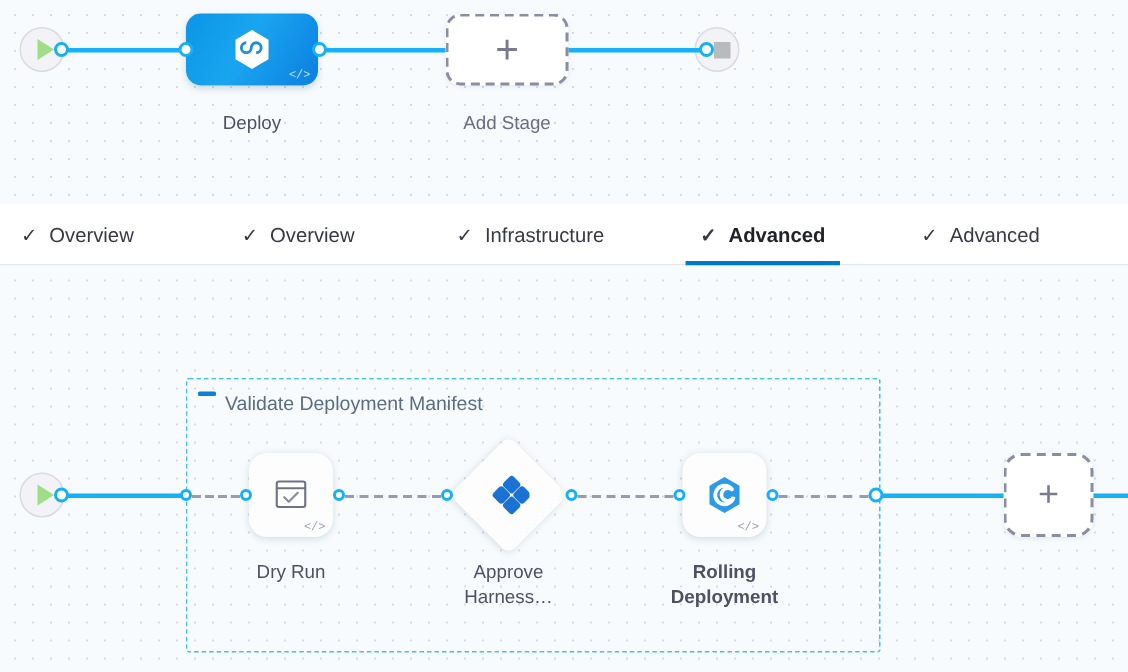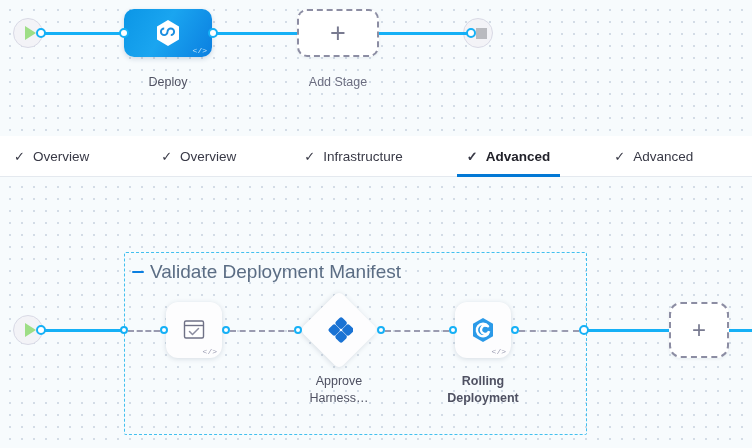--- a/index.html
+++ b/index.html
@@ -124,22 +124,22 @@
   #group-box {
     position: absolute;
     left: 124px; top: 252px;
     width: 463px; height: 183px;
     border: 1.5px dashed #42c0ef;
     border-radius: 2px;
     background: transparent;
   }
   #group-header {
     position: absolute; left: 132px; top: 261px;
-    display: flex; align-items: center; gap: 6px;
-    font-size: 19px; color: #5b6d84;
+    display: flex; gap: 6px;
+    font-size: 13px; color: #5b6d84;
   }
   .collapse-dash { width: 12px; height: 2.5px; background: #0b7fe0; border-radius: 1px; }
 
   
   .step-card {
     width: 56px; height: 56px; border-radius: 12px;
     background: #fdfdfe;
     box-shadow: 0 1px 5px rgba(45,65,95,.16);
     display: flex; align-items: center; justify-content: center;
   }
@@ -237,20 +237,21 @@
     <div class="port small" style="left:160px; top:149px;"></div>
 
     <div class="node step-card" style="left:166px; top:125px;">
       <svg width="26" height="26" viewBox="0 0 26 26">
         <rect x="3.5" y="4" width="19" height="17" rx="1.5" fill="#ffffff" stroke="#6f7186" stroke-width="1.4"></rect>
         <line x1="3.5" y1="8.5" x2="22.5" y2="8.5" stroke="#6f7186" stroke-width="1.4"></line>
         <polyline points="8.5,14.5 11.5,17.5 17.5,11.5" fill="none" stroke="#8b8da0" stroke-width="1.5" stroke-linecap="round" stroke-linejoin="round"></polyline>
       </svg>
       <span class="code-tag on-white">&lt;/&gt;</span>
     </div>
+    <div class="node-label" style="left:148px; top:196px; width:92px;">Dry Run</div>
 
     <div class="port small" style="left:222px; top:149px;"></div>
     <div class="edge-dashed" style="left:230px; top:153px; width:64px;"></div>
     <div class="port small" style="left:294px; top:149px;"></div>
 
     <div class="diamond-wrap" style="left:311px; top:125px;">
       <div class="step-diamond"></div>
       <svg class="diamond-icon" width="28" height="28" viewBox="0 0 28 28">
         <g fill="#1a73d4">
           <rect x="11.4" y="2.4" width="9.4" height="9.4" rx="2.2" transform="rotate(45 16.1 7.1)"></rect>

